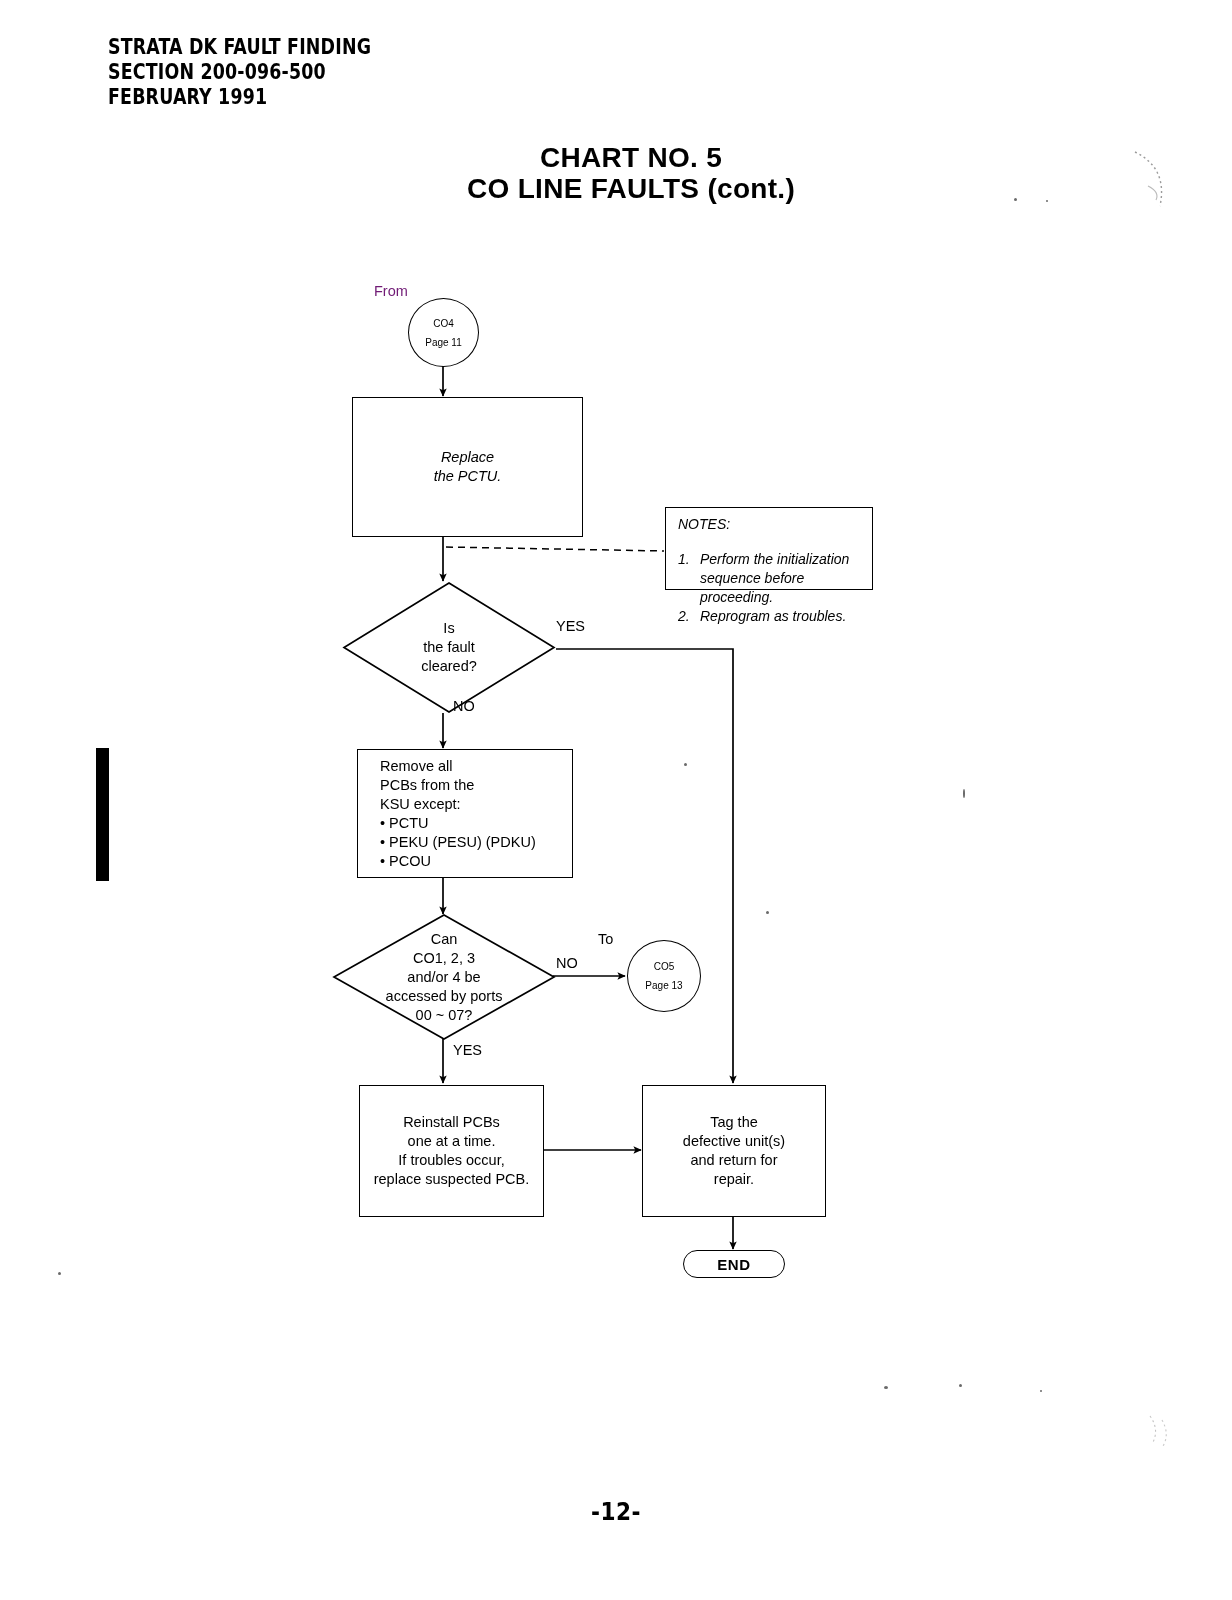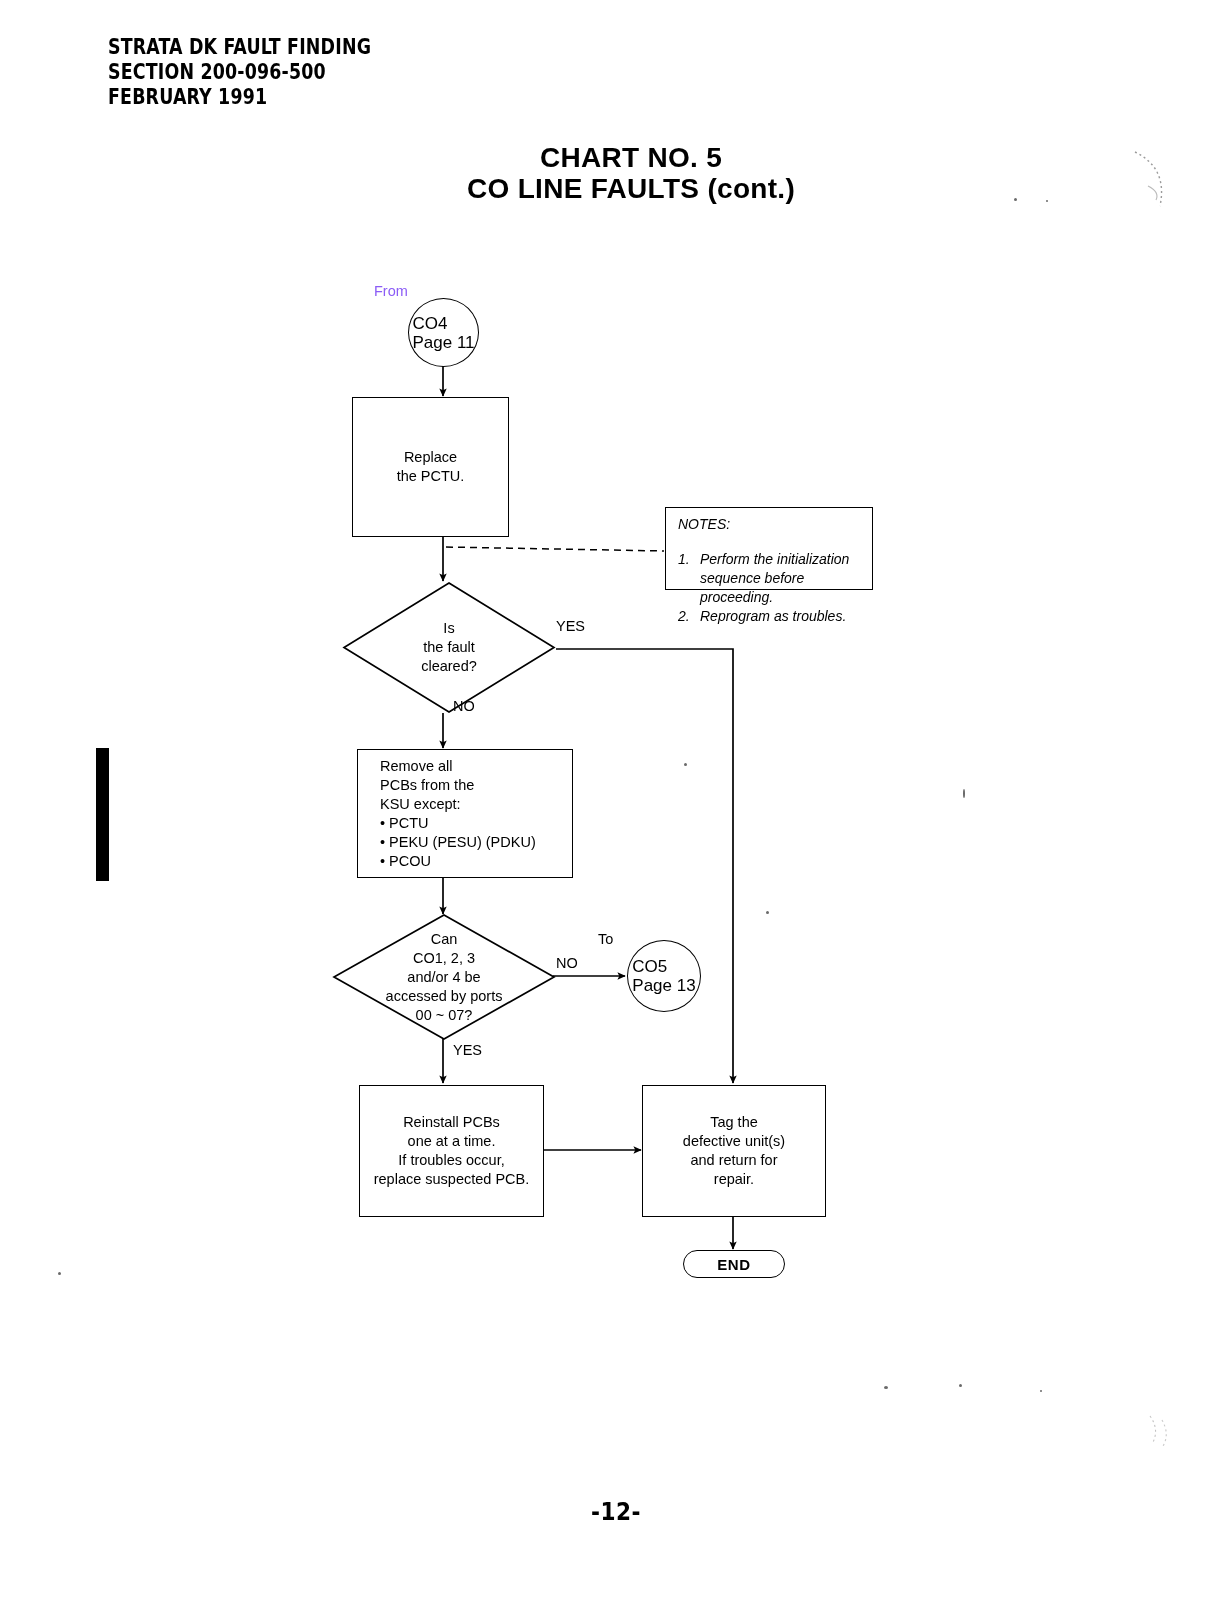--- a/index.html
+++ b/index.html
@@ -82,21 +82,22 @@
   .fc-box.left .txt { text-align: left; width: 100%; padding-left: 22px; }
 
   .fc-circle {
     position: absolute;
     border: 1.6px solid #000000;
     border-radius: 50%;
     box-sizing: border-box;
     display: flex;
     align-items: center;
     justify-content: center;
-    font-size: 17px;
+    text-align: center;
+    font-size: 10px;
     line-height: 19px;
   }
 
   .fc-terminator {
     position: absolute;
     border: 1.8px solid #000000;
     border-radius: 999px;
     box-sizing: border-box;
     display: flex;
     align-items: center;
@@ -189,30 +190,30 @@
 
     <line x1="553" y1="976" x2="625" y2="976" stroke="#000" stroke-width="1.7" marker-end="url(#arrow)"></line>
 
     <line x1="443" y1="1039" x2="443" y2="1083" stroke="#000" stroke-width="1.7" marker-end="url(#arrow)"></line>
 
     <line x1="544" y1="1150" x2="641" y2="1150" stroke="#000" stroke-width="1.7" marker-end="url(#arrow)"></line>
 
     <line x1="733" y1="1217" x2="733" y2="1249" stroke="#000" stroke-width="1.7" marker-end="url(#arrow)"></line>
   </svg>
 
-  <div class="edge-label" style="left:374px; top:283px; color:#8b5cf6;">From</div>
+  <div class="edge-label" style="left:374px; top:283px; color:#701a75;">From</div>
 
   <div class="fc-circle" style="left:408px; top:298px; width:71px; height:69px;">
     <div>
       <div>CO4</div>
       <div>Page 11</div>
     </div>
   </div>
 
-  <div class="fc-box" style="left:352px; top:397px; width:157px; height:140px;">
+  <div class="fc-box" style="left:352px; top:397px; width:231px; height:140px;font-style:italic;">
     <div class="txt">
       <div>Replace</div>
       <div>the PCTU.</div>
     </div>
   </div>
 
   <div class="notes-box" style="left:665px; top:507px; width:208px; height:83px;">
     <div class="notes-title">NOTES:</div>
     <div class="note-row">
       <div class="note-num">1.</div>

